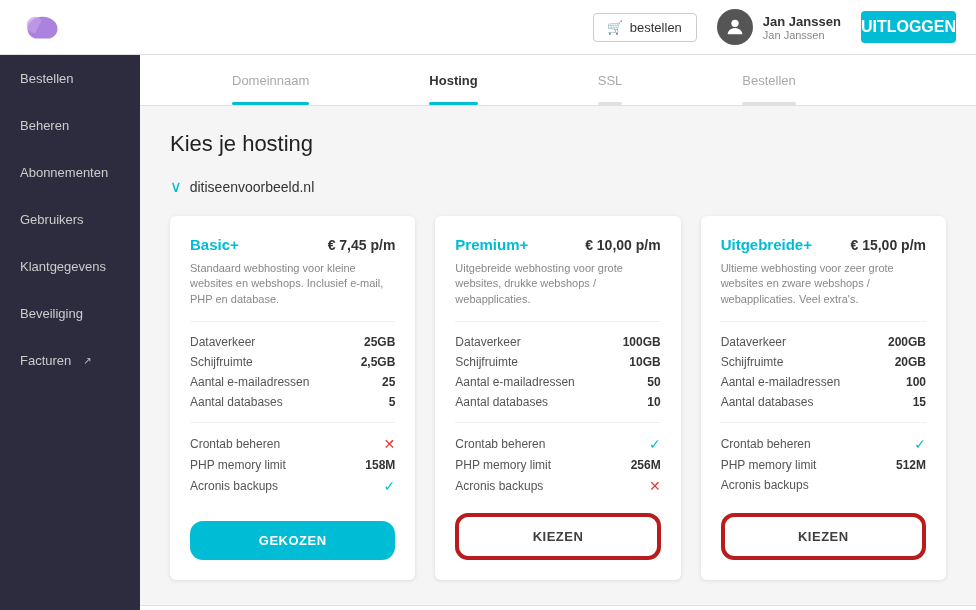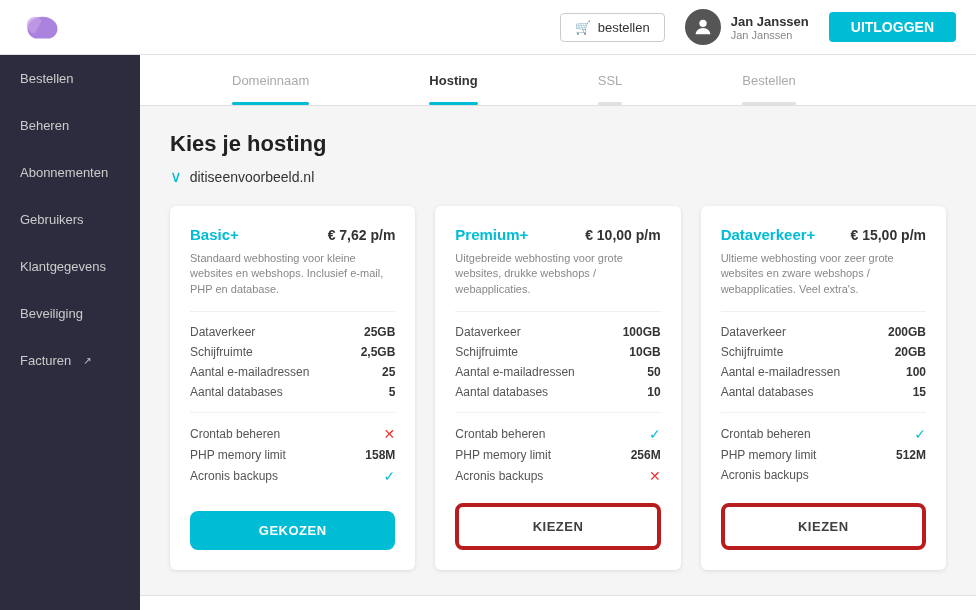--- a/index.html
+++ b/index.html
@@ -10,21 +10,21 @@
     .header-logo { width: 50px; height: 40px; display: flex; align-items: center; }
     .header-logo svg { width: 45px; height: 35px; }
     .header-right { display: flex; align-items: center; gap: 20px; }
     .cart-btn { display: flex; align-items: center; gap: 6px; border: 1px solid #ccc; border-radius: 4px; padding: 6px 14px; background: #fff; cursor: pointer; font-size: 13px; color: #333; }
     .user-info { display: flex; align-items: center; gap: 10px; }
     .avatar { width: 36px; height: 36px; border-radius: 50%; background: #555; display: flex; align-items: center; justify-content: center; }
     .avatar svg { width: 22px; height: 22px; fill: #fff; }
     .user-name-block { display: flex; flex-direction: column; }
     .user-name-top { font-weight: 600; font-size: 13px; }
     .user-name-bottom { font-size: 11px; color: #888; }
-    .logout-btn { background: #00bcd4; color: #fff; border: none; border-radius: 4px; padding: 7px 22px; font-size: 14px; font-weight: 600; cursor: pointer; text-transform: uppercase; }
+    .logout-btn { background: #00bcd4; color: #fff; border: none; border-radius: 4px; padding: 7px 0; font-size: 16px; font-weight: 600; cursor: pointer; text-transform: uppercase; }
 
     
     .layout { display: flex; flex: 1; overflow: hidden; }
 
     
     .sidebar { width: 140px; background: #2c2c3e; flex-shrink: 0; display: flex; flex-direction: column; }
     .sidebar-item { padding: 16px 20px; color: #ccc; font-size: 13px; cursor: pointer; display: flex; align-items: center; gap: 8px; }
     .sidebar-item .ext-icon { font-size: 10px; margin-left: 4px; }
 
     
@@ -35,21 +35,21 @@
     .step { padding: 18px 60px 0 60px; text-align: center; position: relative; font-size: 13px; color: #aaa; cursor: pointer; }
     .step.active { color: #333; font-weight: 700; }
     .step-underline { height: 3px; margin-top: 14px; border-radius: 2px; }
     .step.active .step-underline { background: #00bcd4; }
     .step:not(.active) .step-underline { background: #e0e0e0; }
     .step.done .step-underline { background: #00bcd4; }
     .step.done { color: #aaa; }
 
     
     .content { padding: 25px 30px; flex: 1; }
-    .page-title { font-size: 22px; font-weight: 700; margin-bottom: 10px; color: #222; }
+    .page-title { font-size: 22px; font-weight: 400; margin-bottom: 20px; color: #222; }
 
     
     .domain-section { margin-bottom: 20px; }
     .domain-toggle { display: flex; align-items: center; gap: 8px; font-size: 14px; color: #333; cursor: pointer; }
     .chevron-down { color: #00bcd4; font-size: 16px; }
 
     
     .cards { display: flex; gap: 20px; margin-top: 15px; }
     .card { background: #fff; border-radius: 6px; box-shadow: 0 1px 4px rgba(0,0,0,0.1); padding: 20px; flex: 1; display: flex; flex-direction: column; }
     .card-header { display: flex; justify-content: space-between; align-items: flex-end; margin-bottom: 8px; }
@@ -57,21 +57,21 @@
     .card-price { font-size: 14px; font-weight: 600; color: #333; }
     .card-desc { font-size: 11px; color: #888; margin-bottom: 14px; line-height: 1.4; }
     .card-specs { border-top: 1px solid #f0f0f0; padding-top: 10px; margin-bottom: 10px; }
     .spec-row { display: flex; justify-content: space-between; padding: 3px 0; font-size: 12px; color: #555; }
     .spec-value { font-weight: 600; color: #333; }
     .card-features { border-top: 1px solid #f0f0f0; padding-top: 10px; margin-bottom: 16px; }
     .feature-row { display: flex; justify-content: space-between; align-items: center; padding: 3px 0; font-size: 12px; color: #555; text-align: right; }
     .feature-icon { font-size: 14px; }
     .icon-check { color: #00bcd4; }
     .icon-cross { color: #e53935; }
-    .card-btn { margin-top: auto; width: 100%; padding: 12px; border-radius: 8px; font-size: 13px; font-weight: 700; cursor: pointer; text-transform: uppercase; letter-spacing: 0.5px; }
+    .card-btn { margin-top: auto; width: 100%; padding: 12px; border-radius: 13px; font-size: 13px; font-weight: 700; cursor: pointer; text-transform: uppercase; letter-spacing: 0.5px; }
     .btn-selected { background: #00bcd4; color: #fff; border: none; }
     .btn-choose { background: #fff; color: #404040; border: 4px solid #b91c1c; }
 
     
     .footer { background: #fff; border-top: 1px solid #e0e0e0; padding: 12px 30px; display: flex; align-items: center; justify-content: space-between; flex-shrink: 0; font-size: 12px; color: #555; }
   </style>
 </head>
 <body>
 
 <div class="header">
@@ -158,21 +158,21 @@
           <span class="chevron-down">∨</span>
           <span>ditiseenvoorbeeld.nl</span>
         </div>
       </div>
 
       <div class="cards">
 
         <div class="card">
           <div class="card-header">
             <span class="card-name">Basic+</span>
-            <span class="card-price">€ 7,62 p/m</span>
+            <span class="card-price">€ 7,45 p/m</span>
           </div>
           <div class="card-desc">Standaard webhosting voor kleine websites en webshops. Inclusief e-mail, PHP en database.</div>
           <div class="card-specs">
             <div class="spec-row">
               <span>Dataverkeer</span>
               <span class="spec-value">25GB</span>
             </div>
             <div class="spec-row">
               <span>Schijfruimte</span>
               <span class="spec-value">2,5GB</span>
@@ -239,21 +239,21 @@
             <div class="feature-row">
               <span>Acronis backups</span>
               <span class="feature-icon icon-cross">✕</span>
             </div>
           </div>
           <button class="card-btn btn-choose">KIEZEN</button>
         </div>
 
         <div class="card">
           <div class="card-header">
-            <span class="card-name">Dataverkeer+</span>
+            <span class="card-name">Uitgebreide+</span>
             <span class="card-price">€ 15,00 p/m</span>
           </div>
           <div class="card-desc">Ultieme webhosting voor zeer grote websites en zware webshops / webapplicaties. Veel extra's.</div>
           <div class="card-specs">
             <div class="spec-row">
               <span>Dataverkeer</span>
               <span class="spec-value">200GB</span>
             </div>
             <div class="spec-row">
               <span>Schijfruimte</span>

